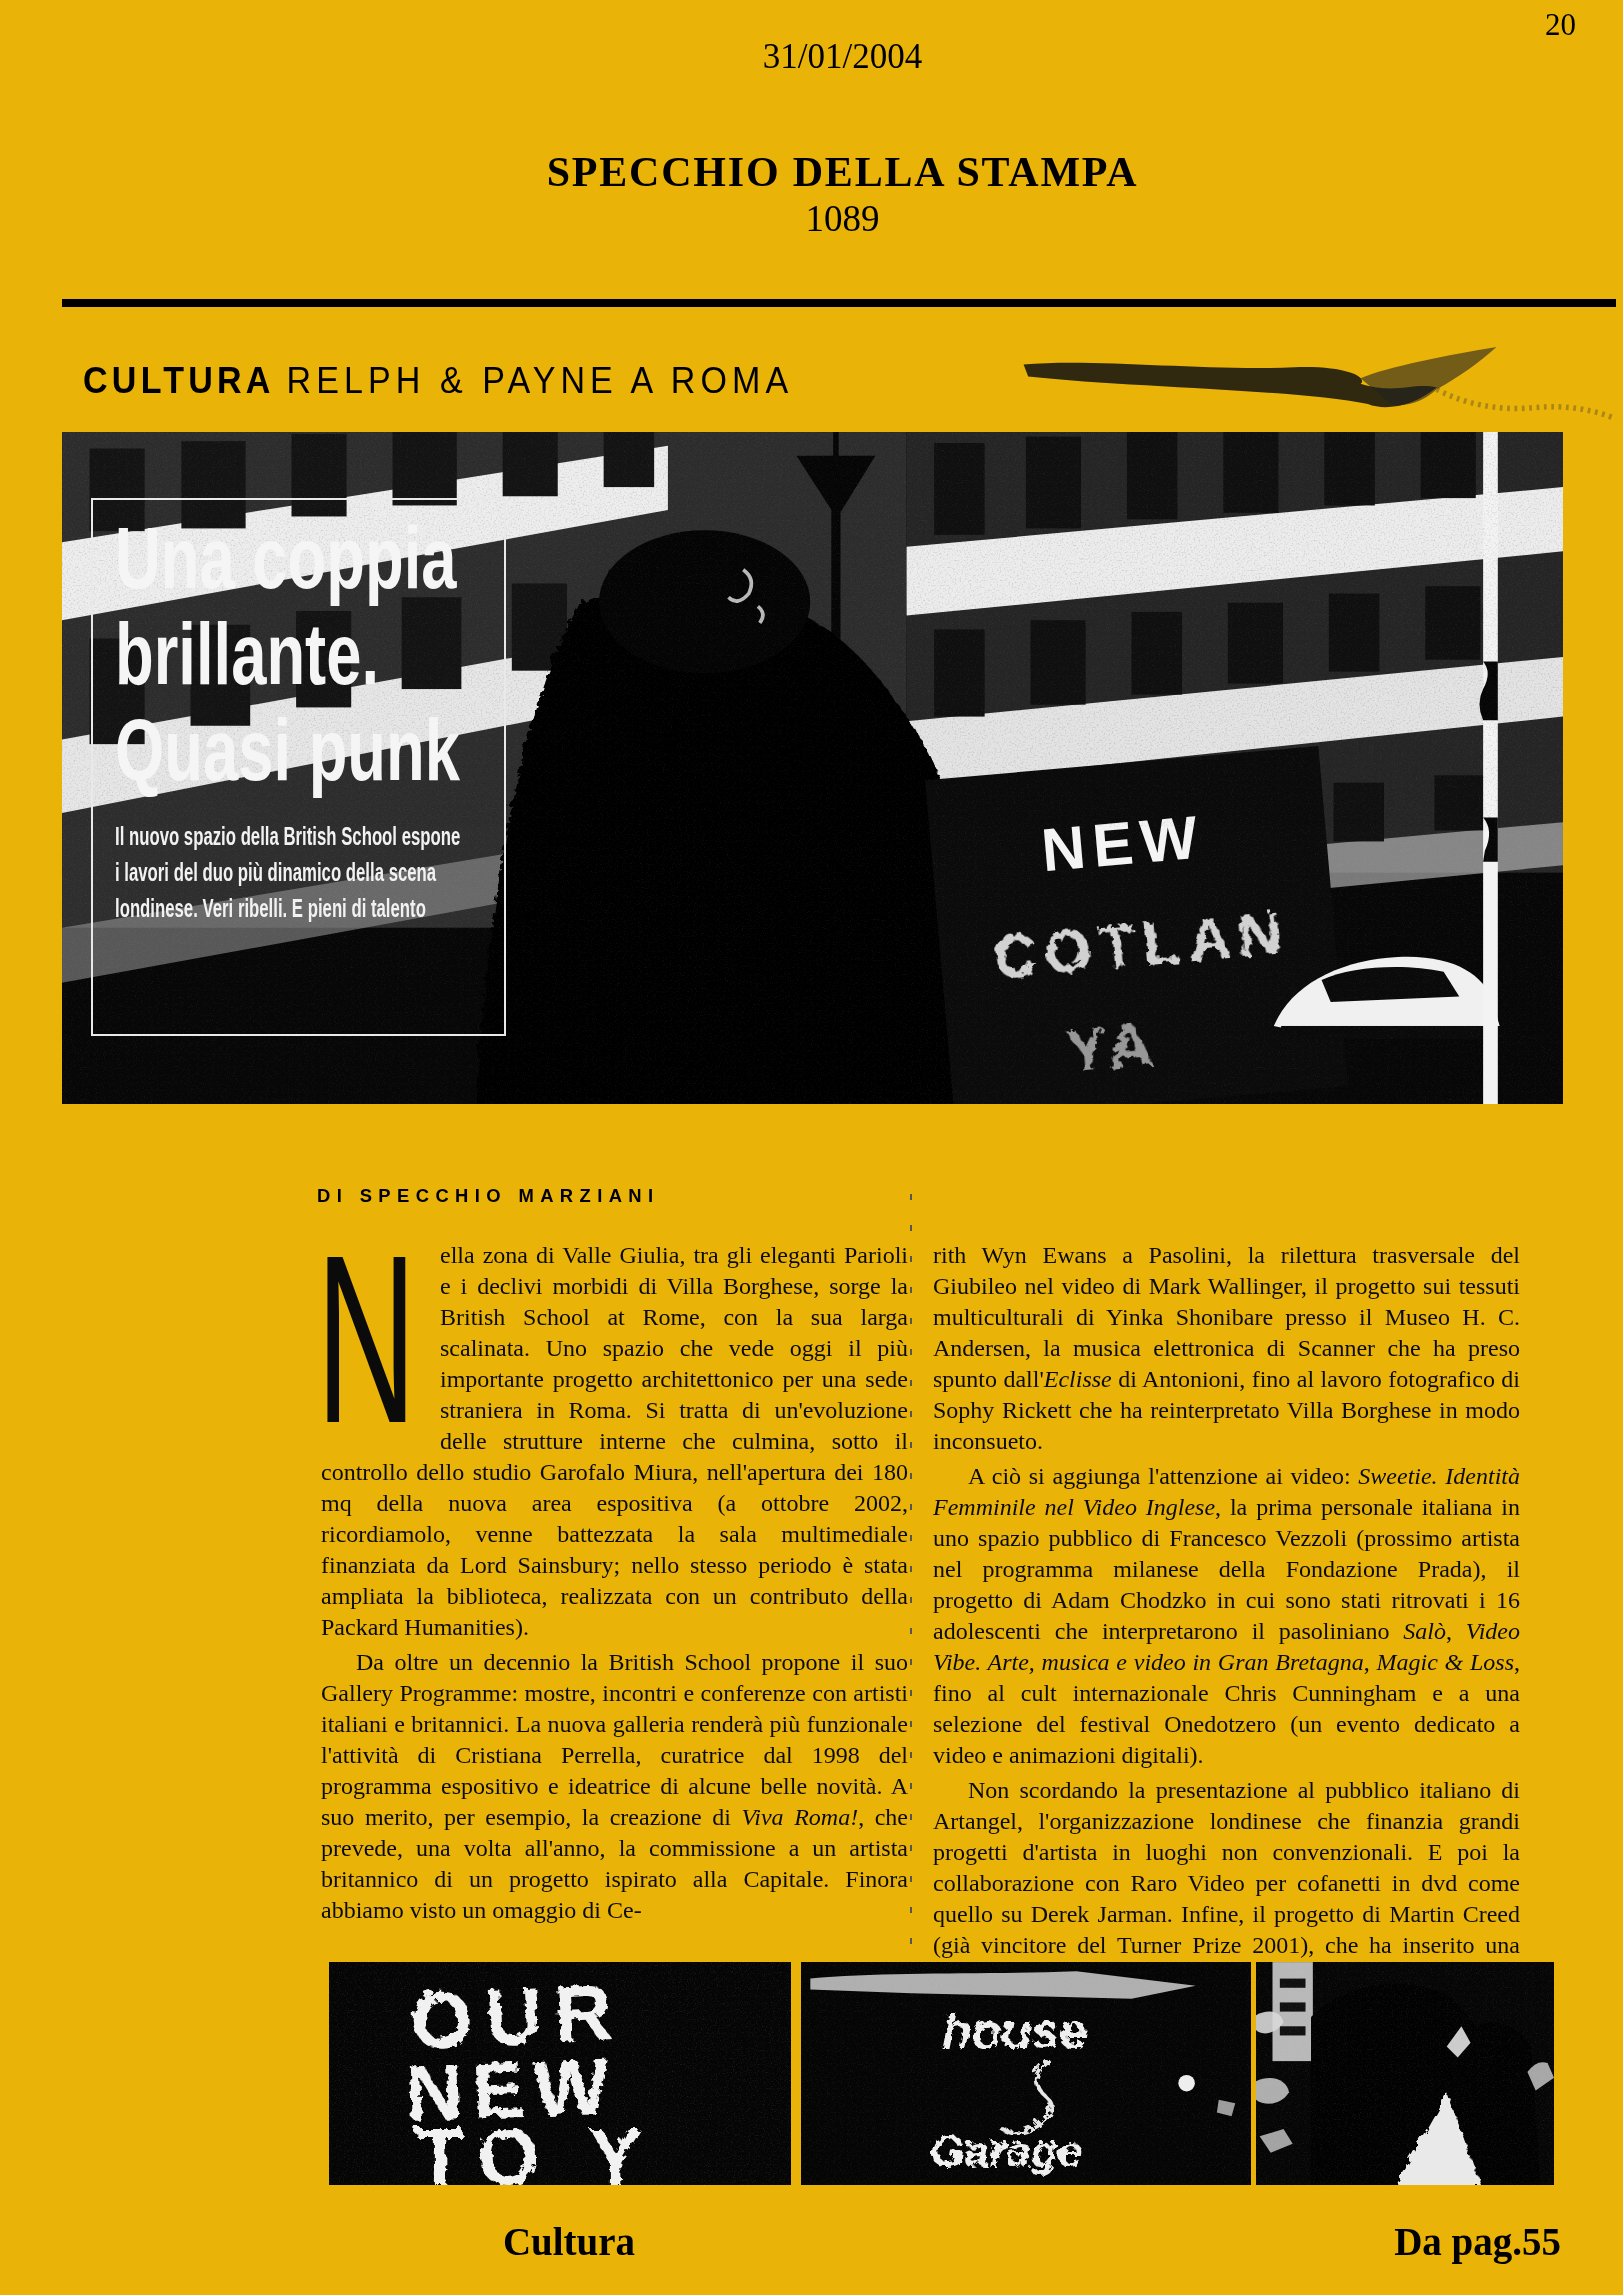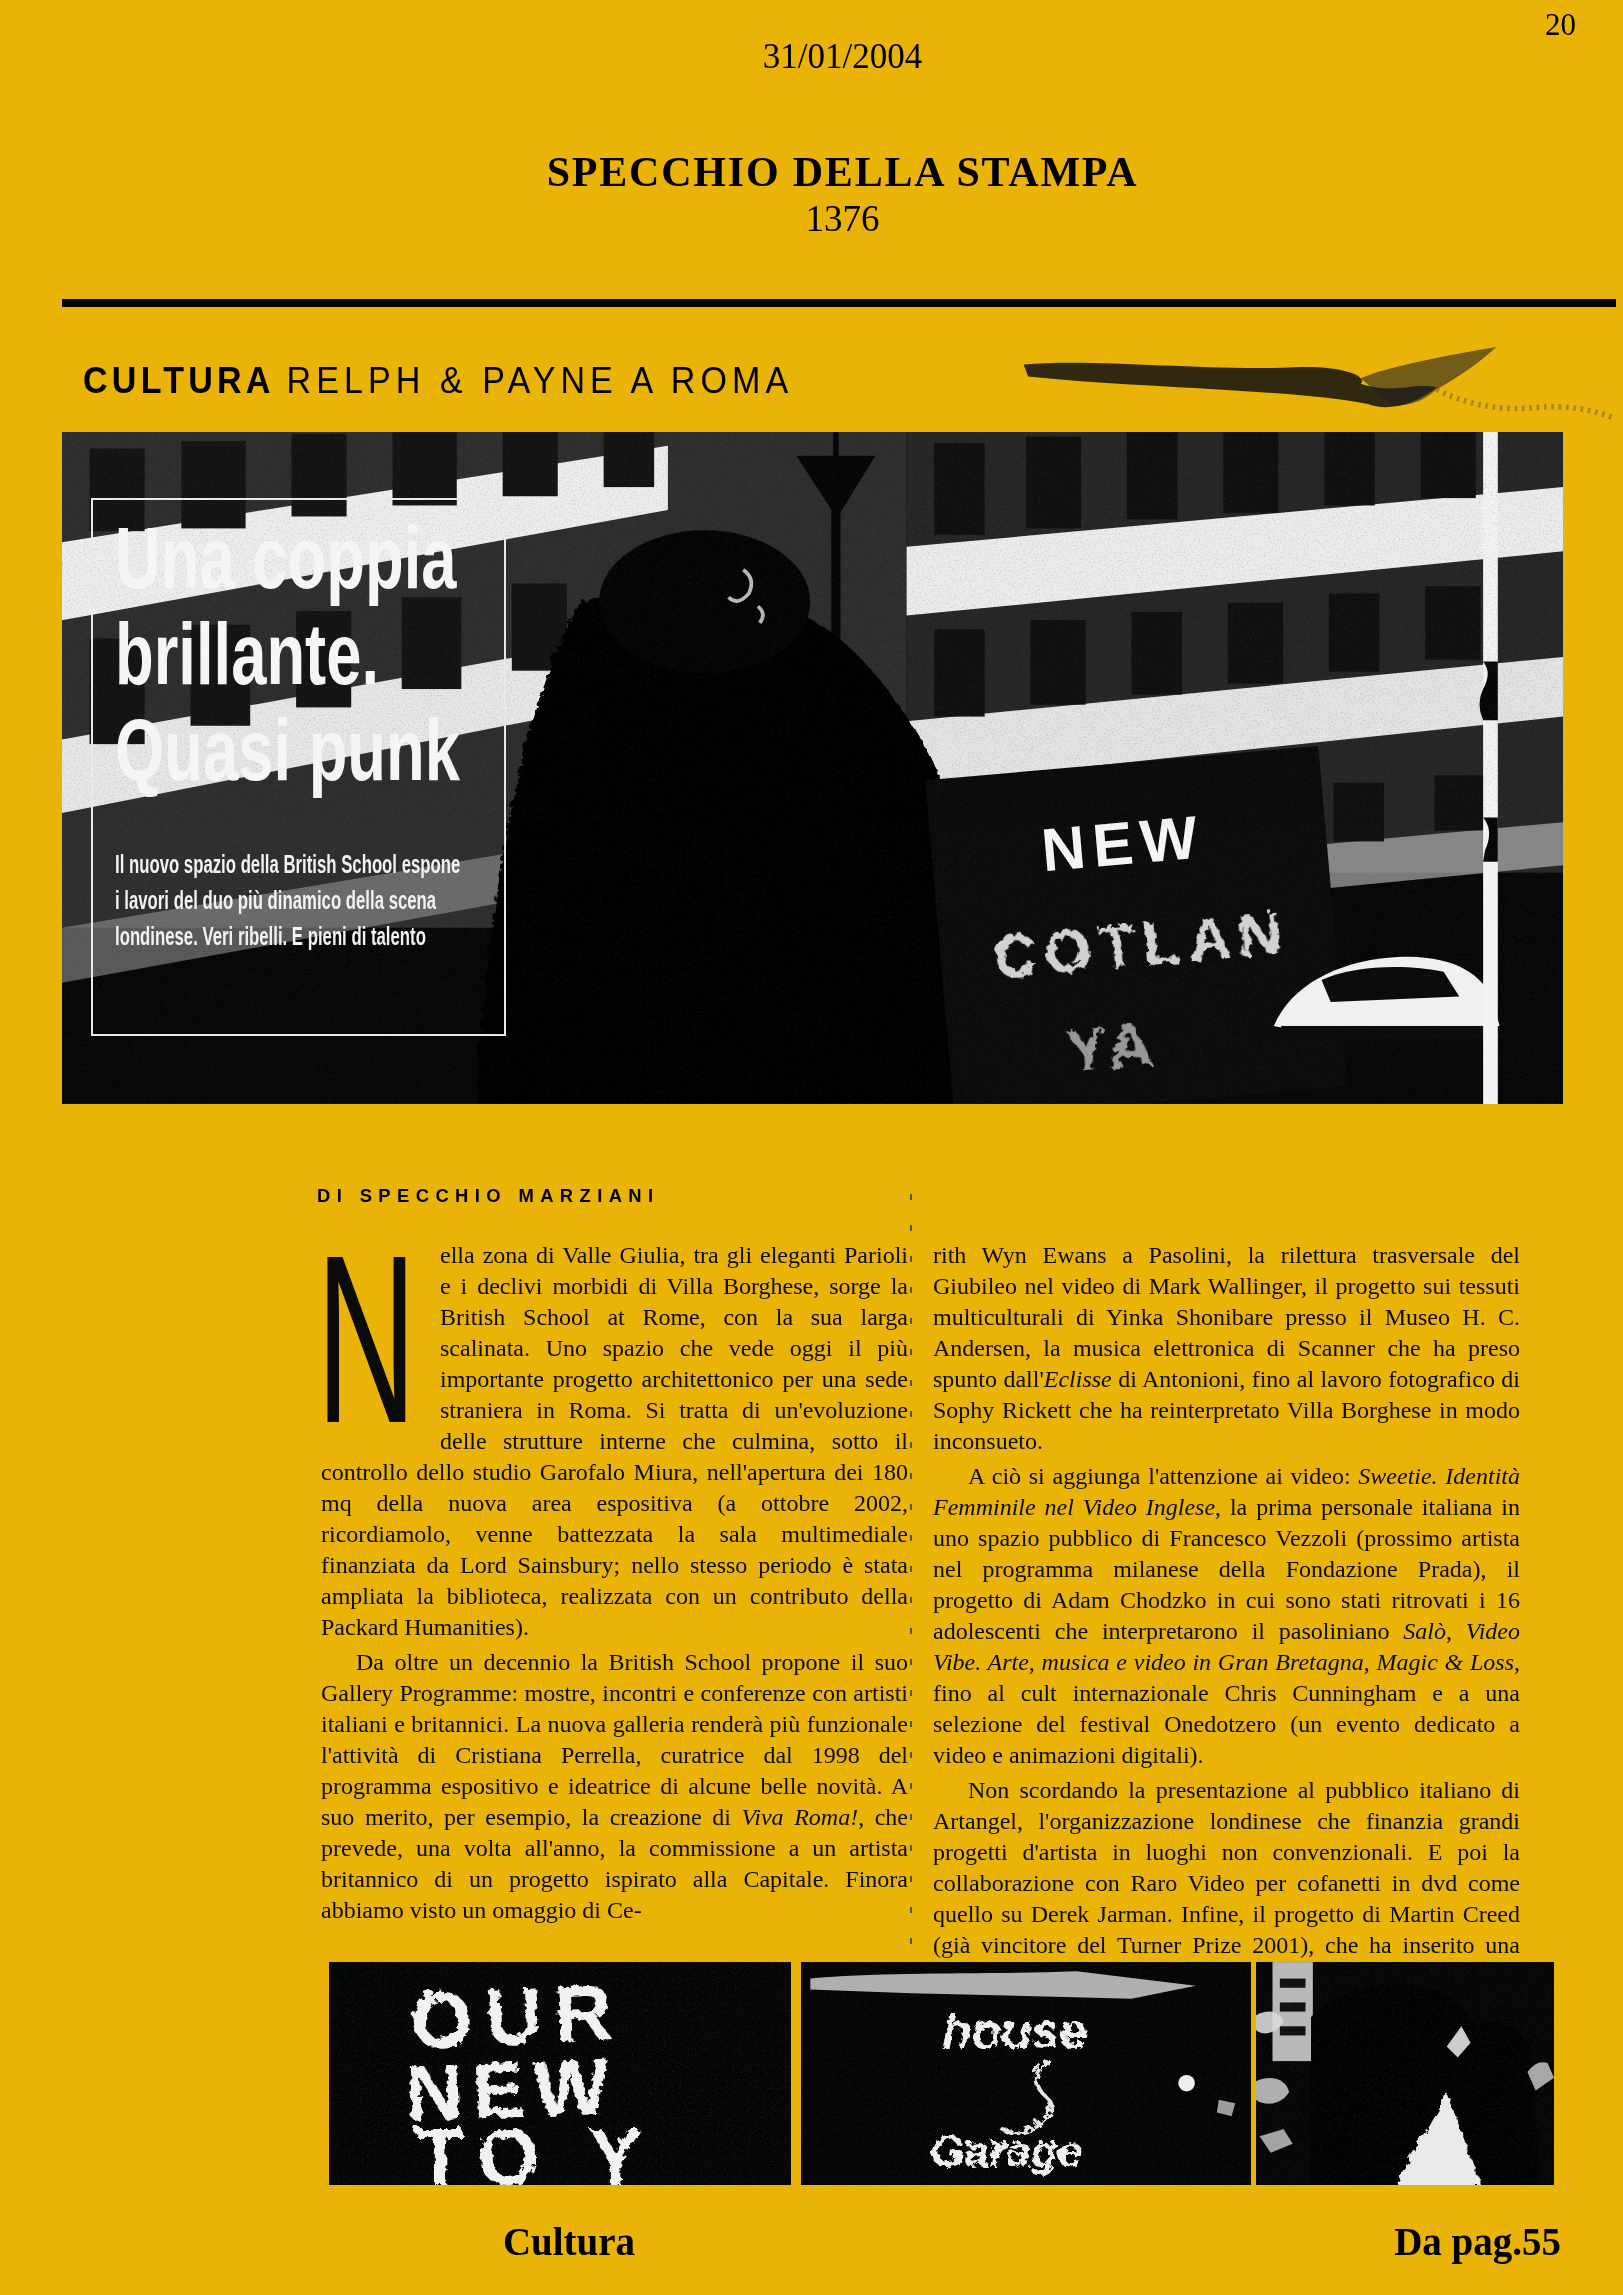--- a/index.html
+++ b/index.html
@@ -18,21 +18,21 @@
           font-size:37px;letter-spacing:5.5px;white-space:nowrap;transform:scaleX(0.92);transform-origin:0 0;}
   .kicker b{font-weight:bold;margin-right:13px;letter-spacing:4.6px;}
   .smudge{position:absolute;left:1019px;top:323px;}
   
   .feature{position:absolute;left:62px;top:432px;width:1501px;height:672px;background:#070707;}
   .feature svg.art{position:absolute;left:0;top:0;}
   .hbox{position:absolute;left:29px;top:66px;width:415px;height:538px;border:2.8px solid #e9e9e9;
         box-sizing:border-box;padding:10px 22px;}
   .headline div{color:#f5f5f5;font-family:"Liberation Sans",sans-serif;font-weight:bold;
         font-size:88px;line-height:96px;white-space:nowrap;transform:scaleX(0.72);transform-origin:0 50%;}
-  .standfirst{margin-top:48px;}
+  .standfirst{margin-top:20px;}
   .standfirst div{color:#f2f2f2;font-family:"Liberation Sans",sans-serif;font-weight:bold;
         font-size:25px;line-height:36px;white-space:nowrap;transform:scaleX(0.67);transform-origin:0 50%;}
   
   .byline{position:absolute;left:317px;top:1185px;font-family:"Liberation Sans",sans-serif;
           font-weight:bold;font-size:18.4px;letter-spacing:6.4px;}
   .col{position:absolute;top:1236px;width:595px;font-size:24px;line-height:31px;
        text-align:justify;color:#0b0b0b;}
   .col p{margin:4px;}
   .col p + p{text-indent:35px;}
   .col1{left:317px;}
@@ -54,21 +54,21 @@
 </style>
 </head>
 <body>
 
 <div id="page">
 
   <div class="pageno">20</div>
   <div class="masthead">
     <div class="date">31/01/2004</div>
     <div class="pub">SPECCHIO DELLA STAMPA</div>
-    <div class="clipno">1376</div>
+    <div class="clipno">1089</div>
   </div>
   <div class="rule"></div>
 
   <div class="kicker"><b>CULTURA</b><span>RELPH &amp; PAYNE A ROMA</span></div>
 
   <svg class="smudge" width="606" height="129" viewBox="0 0 660 140">
     <path d="M5,45 C80,38 200,52 300,48 C360,46 380,60 372,66 C410,78 430,64 455,70 C430,90 400,96 380,88 C300,72 120,70 10,58 Z" fill="#111" opacity="0.85"></path>
     <path d="M372,60 C400,48 470,34 520,26 C500,44 480,58 455,72 C440,86 420,92 405,88 Z" fill="#222" opacity="0.6"></path>
     <path d="M455,72 C480,86 520,96 560,92 C600,88 630,96 650,104" stroke="#333" stroke-width="6" fill="none" opacity="0.35" stroke-dasharray="3 5"></path>
   </svg>

